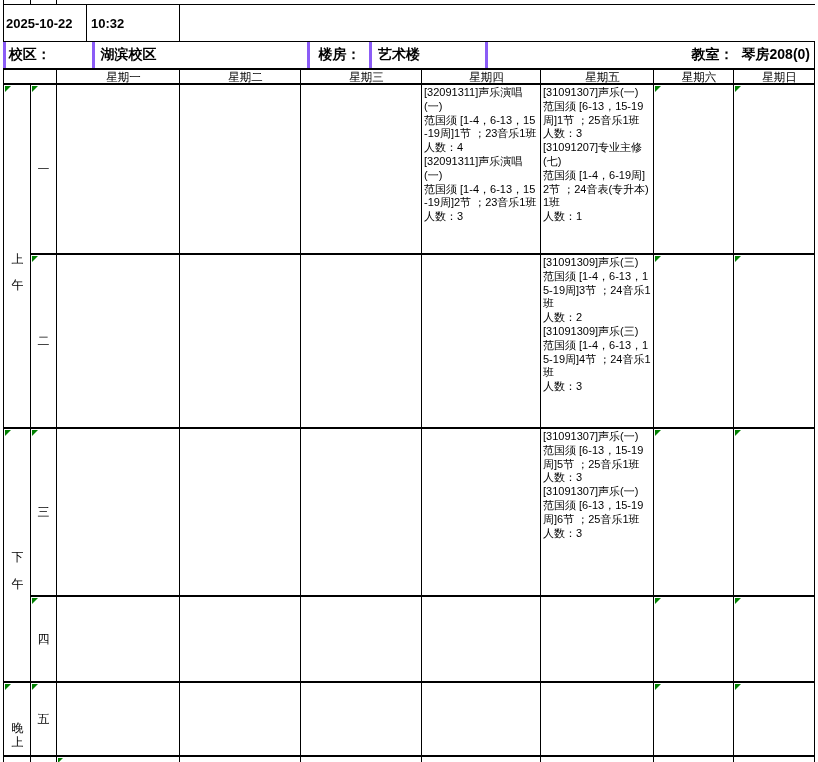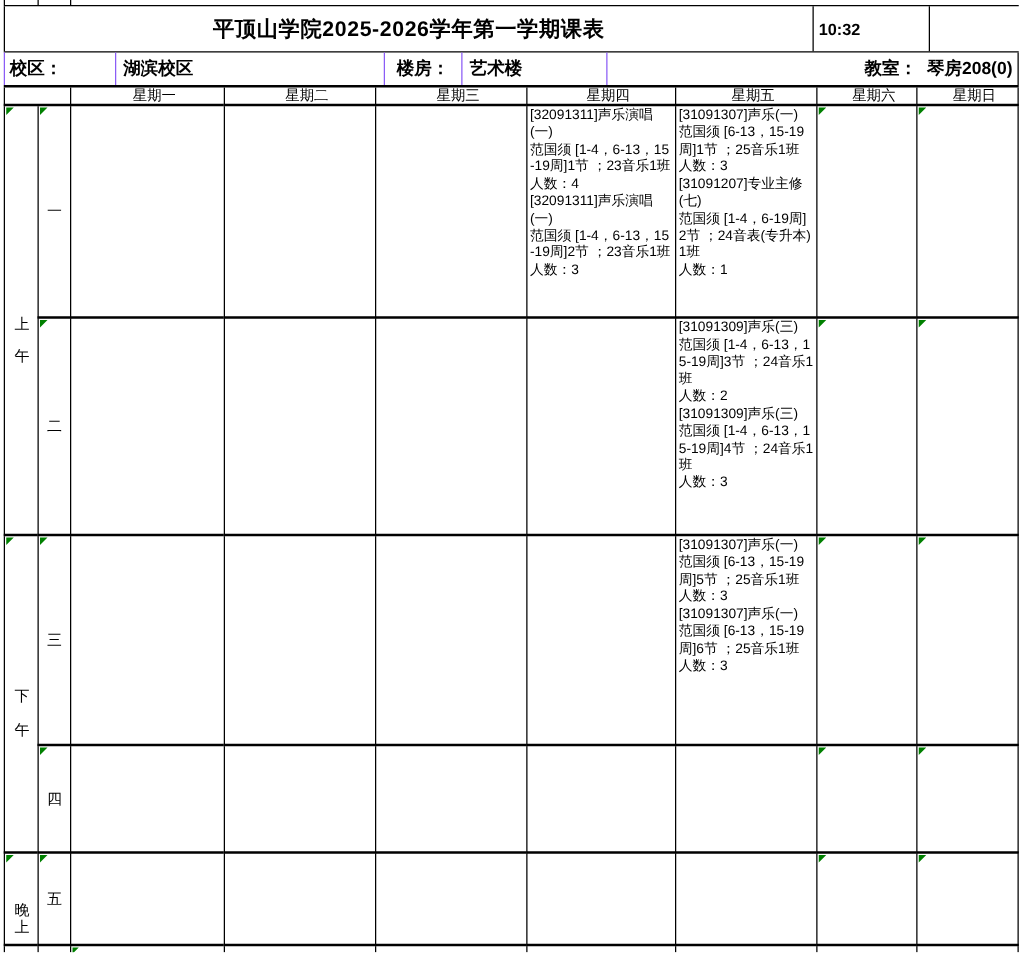--- a/index.html
+++ b/index.html
@@ -13,21 +13,21 @@
 
   
   .title-row { position:absolute; left:3px; top:5px; width:812px; height:37px; display:flex; border-bottom:1px solid #000; }
   .title-row > div { border-left:1px solid #000; display:flex; align-items:center; overflow:hidden; }
   .title-cell { width:647px; justify-content:center; font-weight:bold; font-size:17px; letter-spacing:0.5px; }
   .date-cell  { width:83px; font-weight:bold; font-size:13px; padding-left:2px; }
   .time-cell  { width:94px; font-weight:bold; font-size:13px; padding-left:4px; border-right:1px solid #000; }
 
   
   .info-row { position:absolute; left:3px; top:42px; width:812px; height:28px; display:flex; border-bottom:2px solid #000; font-weight:bold; font-size:14px; }
-  .info-row > div { border-left:1px solid #8b5cf6; display:flex; align-items:center; overflow:hidden; }
+  .info-row > div { border-left:3px solid #8b5cf6; display:flex; align-items:center; overflow:hidden; }
   .ic-label  { width:53px;  justify-content:center; }
   .ic-campus { width:226px; padding-left:6px;margin-left:38px; }
   .ic-blabel { width:65px;  justify-content:center; }
   .ic-bld    { width:122px; padding-left:6px; }
   .ic-room   { width:346px; justify-content:flex-end; padding-right:4px; border-right:1px solid #000; gap:8px; }
 
   
   .grid { position:absolute; left:3px; top:70px; width:813px; height:687px; display:grid;
           grid-template-columns:27px 26px 123px 121px 121px 119px 113px 80px 82px;
           grid-template-rows:15px 170px 174px 168px 86px 74px; }
@@ -54,21 +54,21 @@
 
 <div class="sheet">
 
   <div class="strip-top">
     <span class="vline" style="left:0"></span>
     <span class="vline" style="left:27px"></span>
     <span class="vline" style="left:53px"></span>
   </div>
 
   <div class="title-row">
-    <div class="title-cell">平顶山学院2025-2026学年第一学期课表</div>
+    <div class="date-cell">2025-10-22</div>
     <div class="time-cell">10:32</div>
   </div>
 
   <div class="info-row">
     <div class="ic-label">校区：</div>
     <div class="ic-campus">湖滨校区</div>
     <div class="ic-blabel">楼房：</div>
     <div class="ic-bld">艺术楼</div>
     <div class="ic-room">
       <span>教室：</span>

